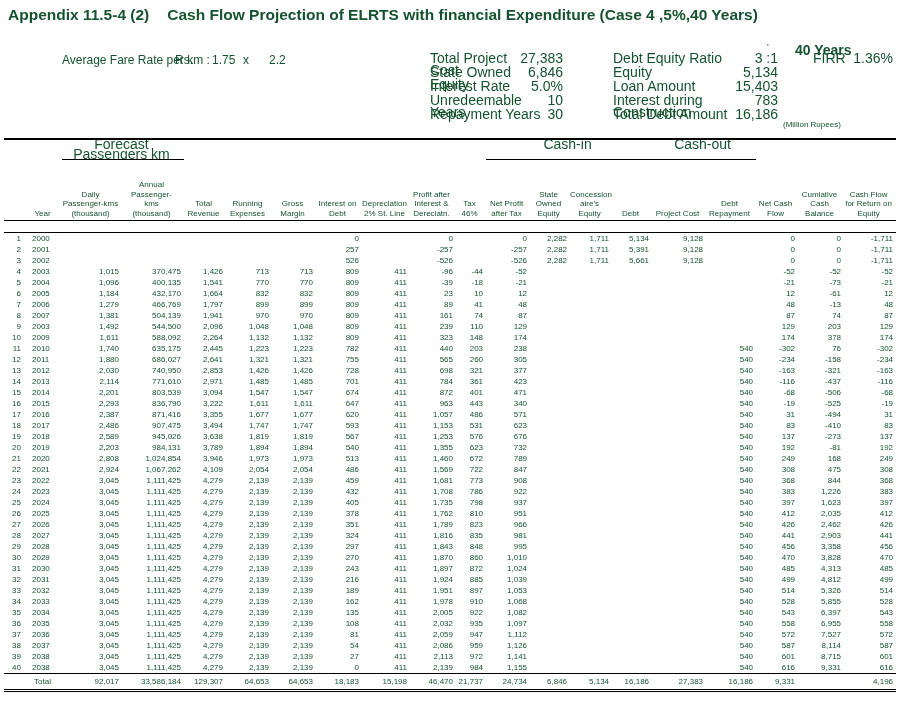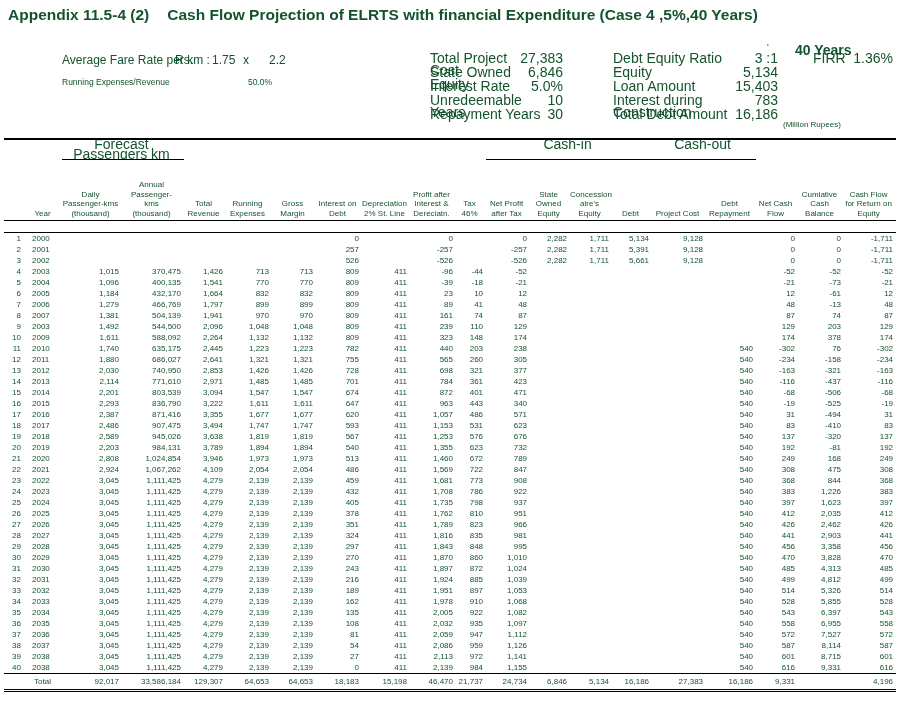--- a/index.html
+++ b/index.html
@@ -53,24 +53,20 @@
   <div class="tick">'</div>
 
   <div class="fare-line">
     <span style="left:0;">Average Fare Rate per km :</span>
     <span style="left:113px;">Rs.</span>
     <span style="left:150px;">1.75</span>
     <span style="left:181px;">x</span>
     <span style="left:207px;">2.2</span>
   </div>
 
-  <div class="run-line">
-    <span style="left:0;">Running Expenses/Revenue</span>
-    <span style="left:186px;">50.0%</span>
-  </div>
 
   <div class="sum-block b1">
     <div class="srow">
       <span>Total Project Cost</span>
       <span>27,383</span>
     </div>
     <div class="srow">
       <span>State Owned Equity</span>
       <span>6,846</span>
     </div>
@@ -611,21 +607,21 @@
           <td class="c8">411</td>
           <td class="c9">1,253</td>
           <td class="c10">576</td>
           <td class="c11">676</td>
           <td class="c12"></td>
           <td class="c13"></td>
           <td class="c14"></td>
           <td class="c15"></td>
           <td class="c16">540</td>
           <td class="c17">137</td>
-          <td class="c18">-320</td>
+          <td class="c18">-273</td>
           <td class="c19">137</td>
         </tr>
         <tr>
           <td class="c0">20</td>
           <td class="c1">2019</td>
           <td class="c2">2,203</td>
           <td class="c3">984,131</td>
           <td class="c4">3,789</td>
           <td class="c5">1,894</td>
           <td class="c6">1,894</td>

